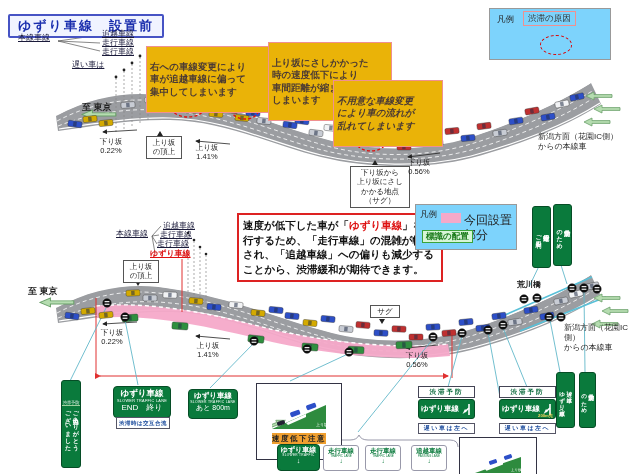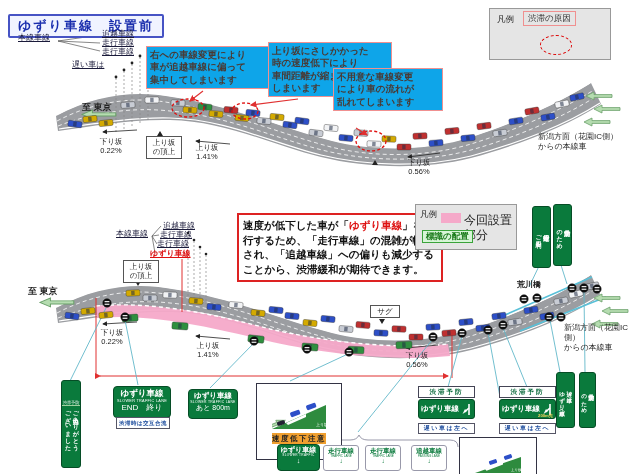--- a/index.html
+++ b/index.html
@@ -6,30 +6,30 @@
   .canvas{position:relative;width:634px;height:474px;background:#fff;overflow:hidden;
           font-family:"Liberation Sans","DejaVu Sans",sans-serif;color:#222;}
   svg.base{position:absolute;left:0;top:0;z-index:1;}
   .lbl{position:absolute;z-index:3;line-height:1.25;}
   .pre{white-space:pre-line;}
   .c{text-align:center;}
   .u{text-decoration:underline;}
   .title{font-weight:bold;font-size:13px;letter-spacing:2px;padding:2px 8px;border-radius:2px;}
   .title.before{color:#1b2fae;border:2px solid #4653c4;background:#f0f3ff;margin-top:8px;}
   .title.after{color:#b02525;border:2px solid #e07777;background:#fdf4f4;}
-  .callout{background:#0ea5e9;border:1px solid #f09090;font-size:9.5px;font-weight:bold;
-           color:#4a3a34;padding:2px 3px;line-height:1.3;}
+  .callout{background:#eab308;border:1px solid #f09090;font-size:9.5px;font-weight:bold;
+           color:#4a3a34;padding:14px 3px;line-height:1.3;}
   .callout-after{background:#fff;border:2px solid #dd2222;font-size:10.5px;font-weight:bold;
            color:#111;padding:3px 4px;line-height:1.4;}
   .hl-red{color:#dd1111;}
   .lanelbl{font-size:8px;color:#1a1a3a;}
   .red-lbl{color:#dd1111;font-weight:bold;}
   .smbox{border:1px solid #555;background:#fff;font-size:7.5px;padding:1px 2px;line-height:1.25;}
   .grade{font-size:7.5px;line-height:1.25;}
-  .legend{border:1px solid #999;background:#e5e5e5;}
+  .legend{border:1px solid #999;background:#7dd3fc;}
   .sign-g{position:absolute;z-index:3;background:#0a7a3c;border:1px solid #064d26;border-radius:4px;
           color:#fff;text-align:center;}
   .sign-w{position:absolute;z-index:3;background:#fff;border:1px solid #99a;border-radius:3px;
           color:#0a7a3c;text-align:center;}
   .sg-t{font-size:8.5px;font-weight:bold;line-height:1.15;}
   .sg-s{font-size:3.8px;letter-spacing:.3px;line-height:1.1;}
   .sg-m{font-size:8px;font-weight:normal;line-height:1.2;}
   .wnote{position:absolute;z-index:3;border:1px solid #556;background:#fff;color:#1a4a9c;
          font-weight:bold;text-align:center;}
   .vsign{position:absolute;z-index:3;background:#0a7a3c;border:1px solid #064d26;border-radius:3px;
@@ -574,37 +574,41 @@
   <div class="lbl lanelbl u" style="left:102px;top:47px;">走行車線</div>
   <div class="lbl lanelbl u" style="left:72px;top:60px;">遅い車は</div>
 
   <div class="lbl callout pre" style="left:146px;top:46px;width:116px;">右への車線変更により
 車が追越車線に偏って
 集中してしまいます</div>
   <div class="lbl callout pre" style="left:268px;top:42px;width:116px;">上り坂にさしかかった
 時の速度低下により
 車間距離が縮まって
 しまいます</div>
-  <div class="lbl callout pre" style="left:333px;top:68px;width:102px;">不用意な車線変更
+  <div class="lbl callout pre" style="left:333px;top:80px;width:102px;font-style:italic;">不用意な車線変更
 により車の流れが
 乱れてしまいます</div>
 
   <div class="lbl legend" style="left:489px;top:8px;width:120px;height:50px;">
     <span class="lbl" style="left:7px;top:5px;font-size:8.5px;">凡例</span>
     <span class="lbl" style="left:33px;top:2px;font-size:8.5px;border:1px solid #f09090;padding:1px 4px;color:#333;">渋滞の原因</span>
     <span class="lbl" style="left:50px;top:26px;width:30px;height:18px;border:1.5px dashed #dd0000;border-radius:50%;"></span>
   </div>
 
   <div class="lbl c" style="left:82px;top:102px;font-size:9px;font-weight:bold;">至 東京</div>
   <div class="lbl grade pre c" style="left:94px;top:137px;width:34px;">下り坂
 0.22%</div>
   <div class="lbl smbox pre c" style="left:146px;top:136px;width:30px;">上り坂
 の頂上</div>
   <div class="lbl grade pre c" style="left:190px;top:143px;width:34px;">上り坂
 1.41%</div>
+  <div class="lbl smbox pre c" style="left:350px;top:166px;width:54px;">下り坂から
+上り坂にさし
+かかる地点
+（サグ）</div>
   <div class="lbl grade pre c" style="left:402px;top:158px;width:34px;">下り坂
 0.56%</div>
   <div class="lbl pre" style="left:538px;top:132px;font-size:8px;">新潟方面（花園IC側）
 からの本線車</div>
 
 
   <div class="lbl lanelbl u" style="left:116px;top:229px;">本線車線</div>
   <div class="lbl lanelbl u" style="left:163px;top:221px;">追越車線</div>
   <div class="lbl lanelbl u" style="left:160px;top:230px;">走行車線</div>
   <div class="lbl lanelbl u" style="left:157px;top:239px;">走行車線</div>

